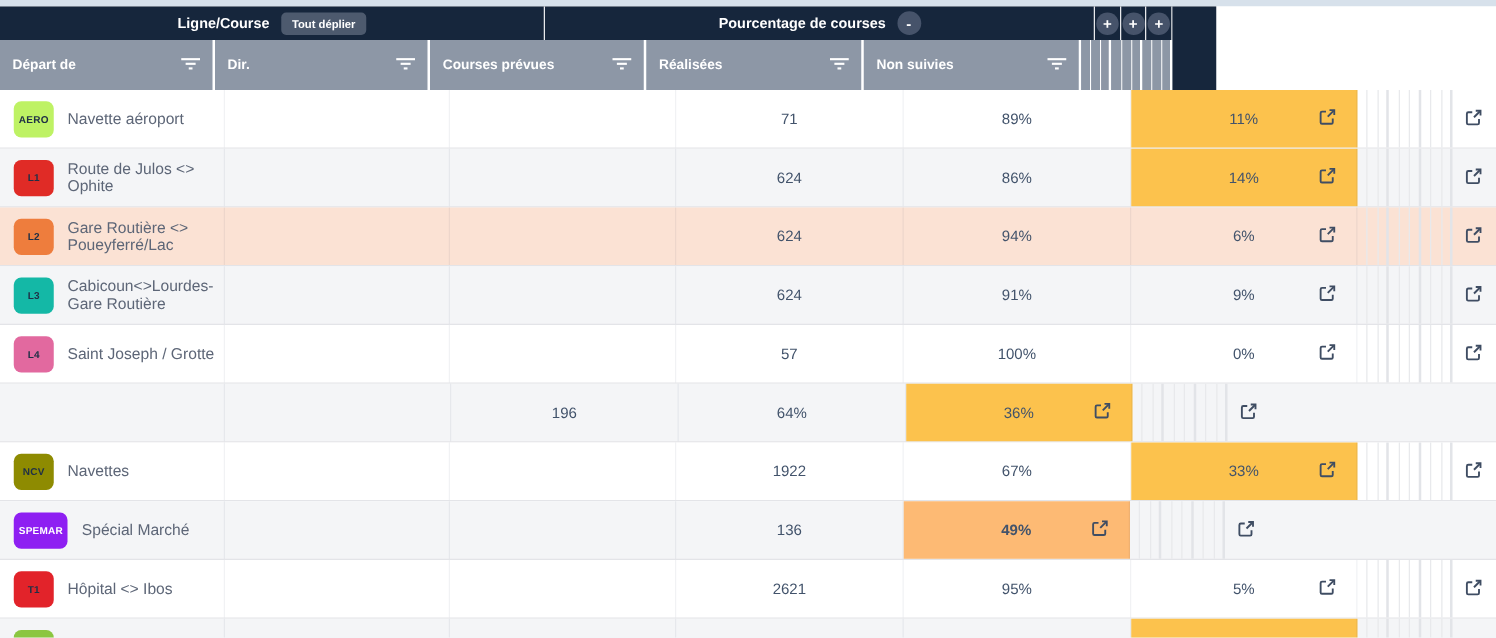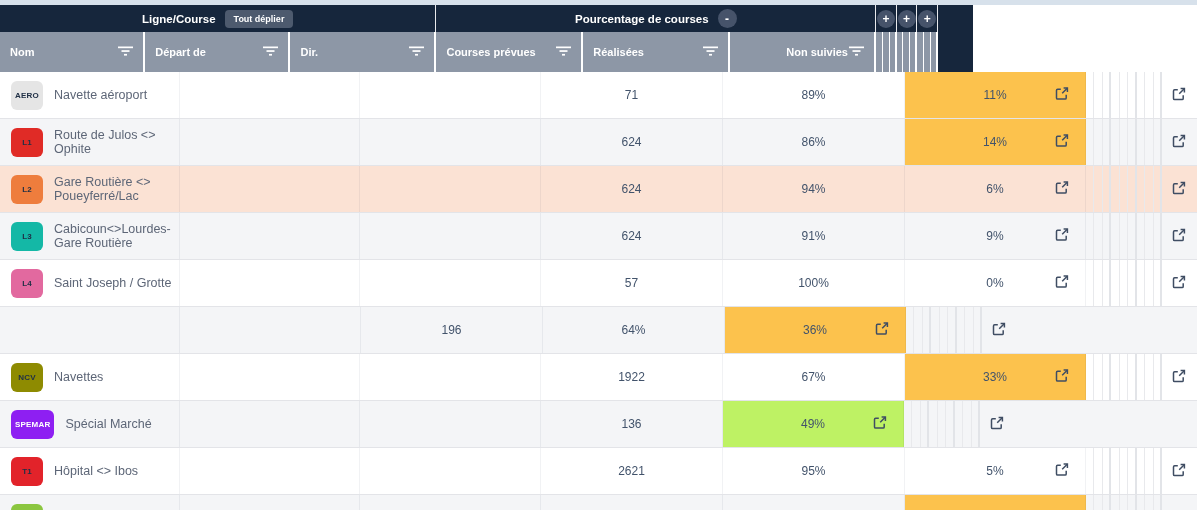--- a/index.html
+++ b/index.html
@@ -86,32 +86,20 @@
         </div>
         <div class="plus-cell">
           <button class="round-btn">+</button>
         </div>
         <div class="plus-cell">
           <button class="round-btn">+</button>
         </div>
       </div>
 
       <div class="band2">
-  <div class="hcell">
-    <span class="hlabel">Nom</span>
-    <button class="filter-btn">
-      <span>
-        <svg width="17" height="12" viewBox="0 0 17 12">
-          <rect x="1" y="1.5" width="15" height="1.7" fill="#fff"></rect>
-          <rect x="4.5" y="5.2" width="8" height="1.7" fill="#fff"></rect>
-          <rect x="7" y="8.9" width="3" height="1.7" fill="#fff"></rect>
-        </svg>
-      </span>
-    </button>
-  </div>
 
   <div class="hcell">
     <span class="hlabel">Départ de</span>
     <button class="filter-btn">
       <span>
         <svg width="17" height="12" viewBox="0 0 17 12">
           <rect x="1" y="1.5" width="15" height="1.7" fill="#fff"></rect>
           <rect x="4.5" y="5.2" width="8" height="1.7" fill="#fff"></rect>
           <rect x="7" y="8.9" width="3" height="1.7" fill="#fff"></rect>
         </svg>
@@ -181,21 +169,21 @@
           <div class="narrow-h grp-end"></div>
         </div>
     </div>
 
     <div class="corner-dark"></div>
   </div>
 
   <div>
   <div class="row" style="background: rgb(255, 255, 255);">
     <div class="cell c-nom">
-      <span class="badge" style="background: #e5e5e5; color: rgb(32, 48, 70);">AERO</span>
+      <span class="badge" style="background: #bef264; color: rgb(32, 48, 70);">AERO</span>
       <span class="line-name">Navette aéroport</span>
     </div>
     <div class="cell c-dep"></div>
     <div class="cell c-dir"></div>
     <div class="cell c-prev num">71</div>
     <div class="cell c-real num">89%</div>
     <div class="cell c-ns" style="background: rgb(252, 194, 77);">
       <span class="num">11%</span>
       <button class="ns-link">
         <span>
@@ -484,21 +472,21 @@
   </div>
 
   <div class="row" style="background: rgb(244, 245, 247);">
     <div class="cell c-nom">
       <span class="badge" style="background: rgb(142, 31, 242); color: rgb(255, 255, 255);">SPEMAR</span>
       <span class="line-name">Spécial Marché</span>
     </div>
     <div class="cell c-dep"></div>
     <div class="cell c-dir"></div>
     <div class="cell c-prev num">136</div>
-    <div class="cell c-ns" style="background: #bef264;">
+    <div class="cell c-ns" style="background: #fdba74; font-weight: bold;">
       <span class="num">49%</span>
       <button class="ns-link">
         <span>
           <svg width="14" height="14" viewBox="0 0 14 14" fill="none">
             <path d="M11.2 8.2v3.2c0 .6-.5 1.1-1.1 1.1H2.6c-.6 0-1.1-.5-1.1-1.1V3.9c0-.6.5-1.1 1.1-1.1h3.2" stroke="#3f4d63" stroke-width="1.5"></path>
             <path d="M8.6 1.6h3.8v3.8" stroke="#3f4d63" stroke-width="1.5"></path>
             <path d="M12.2 1.8 7.2 6.8" stroke="#3f4d63" stroke-width="1.5"></path>
           </svg>
         </span>
       </button>

